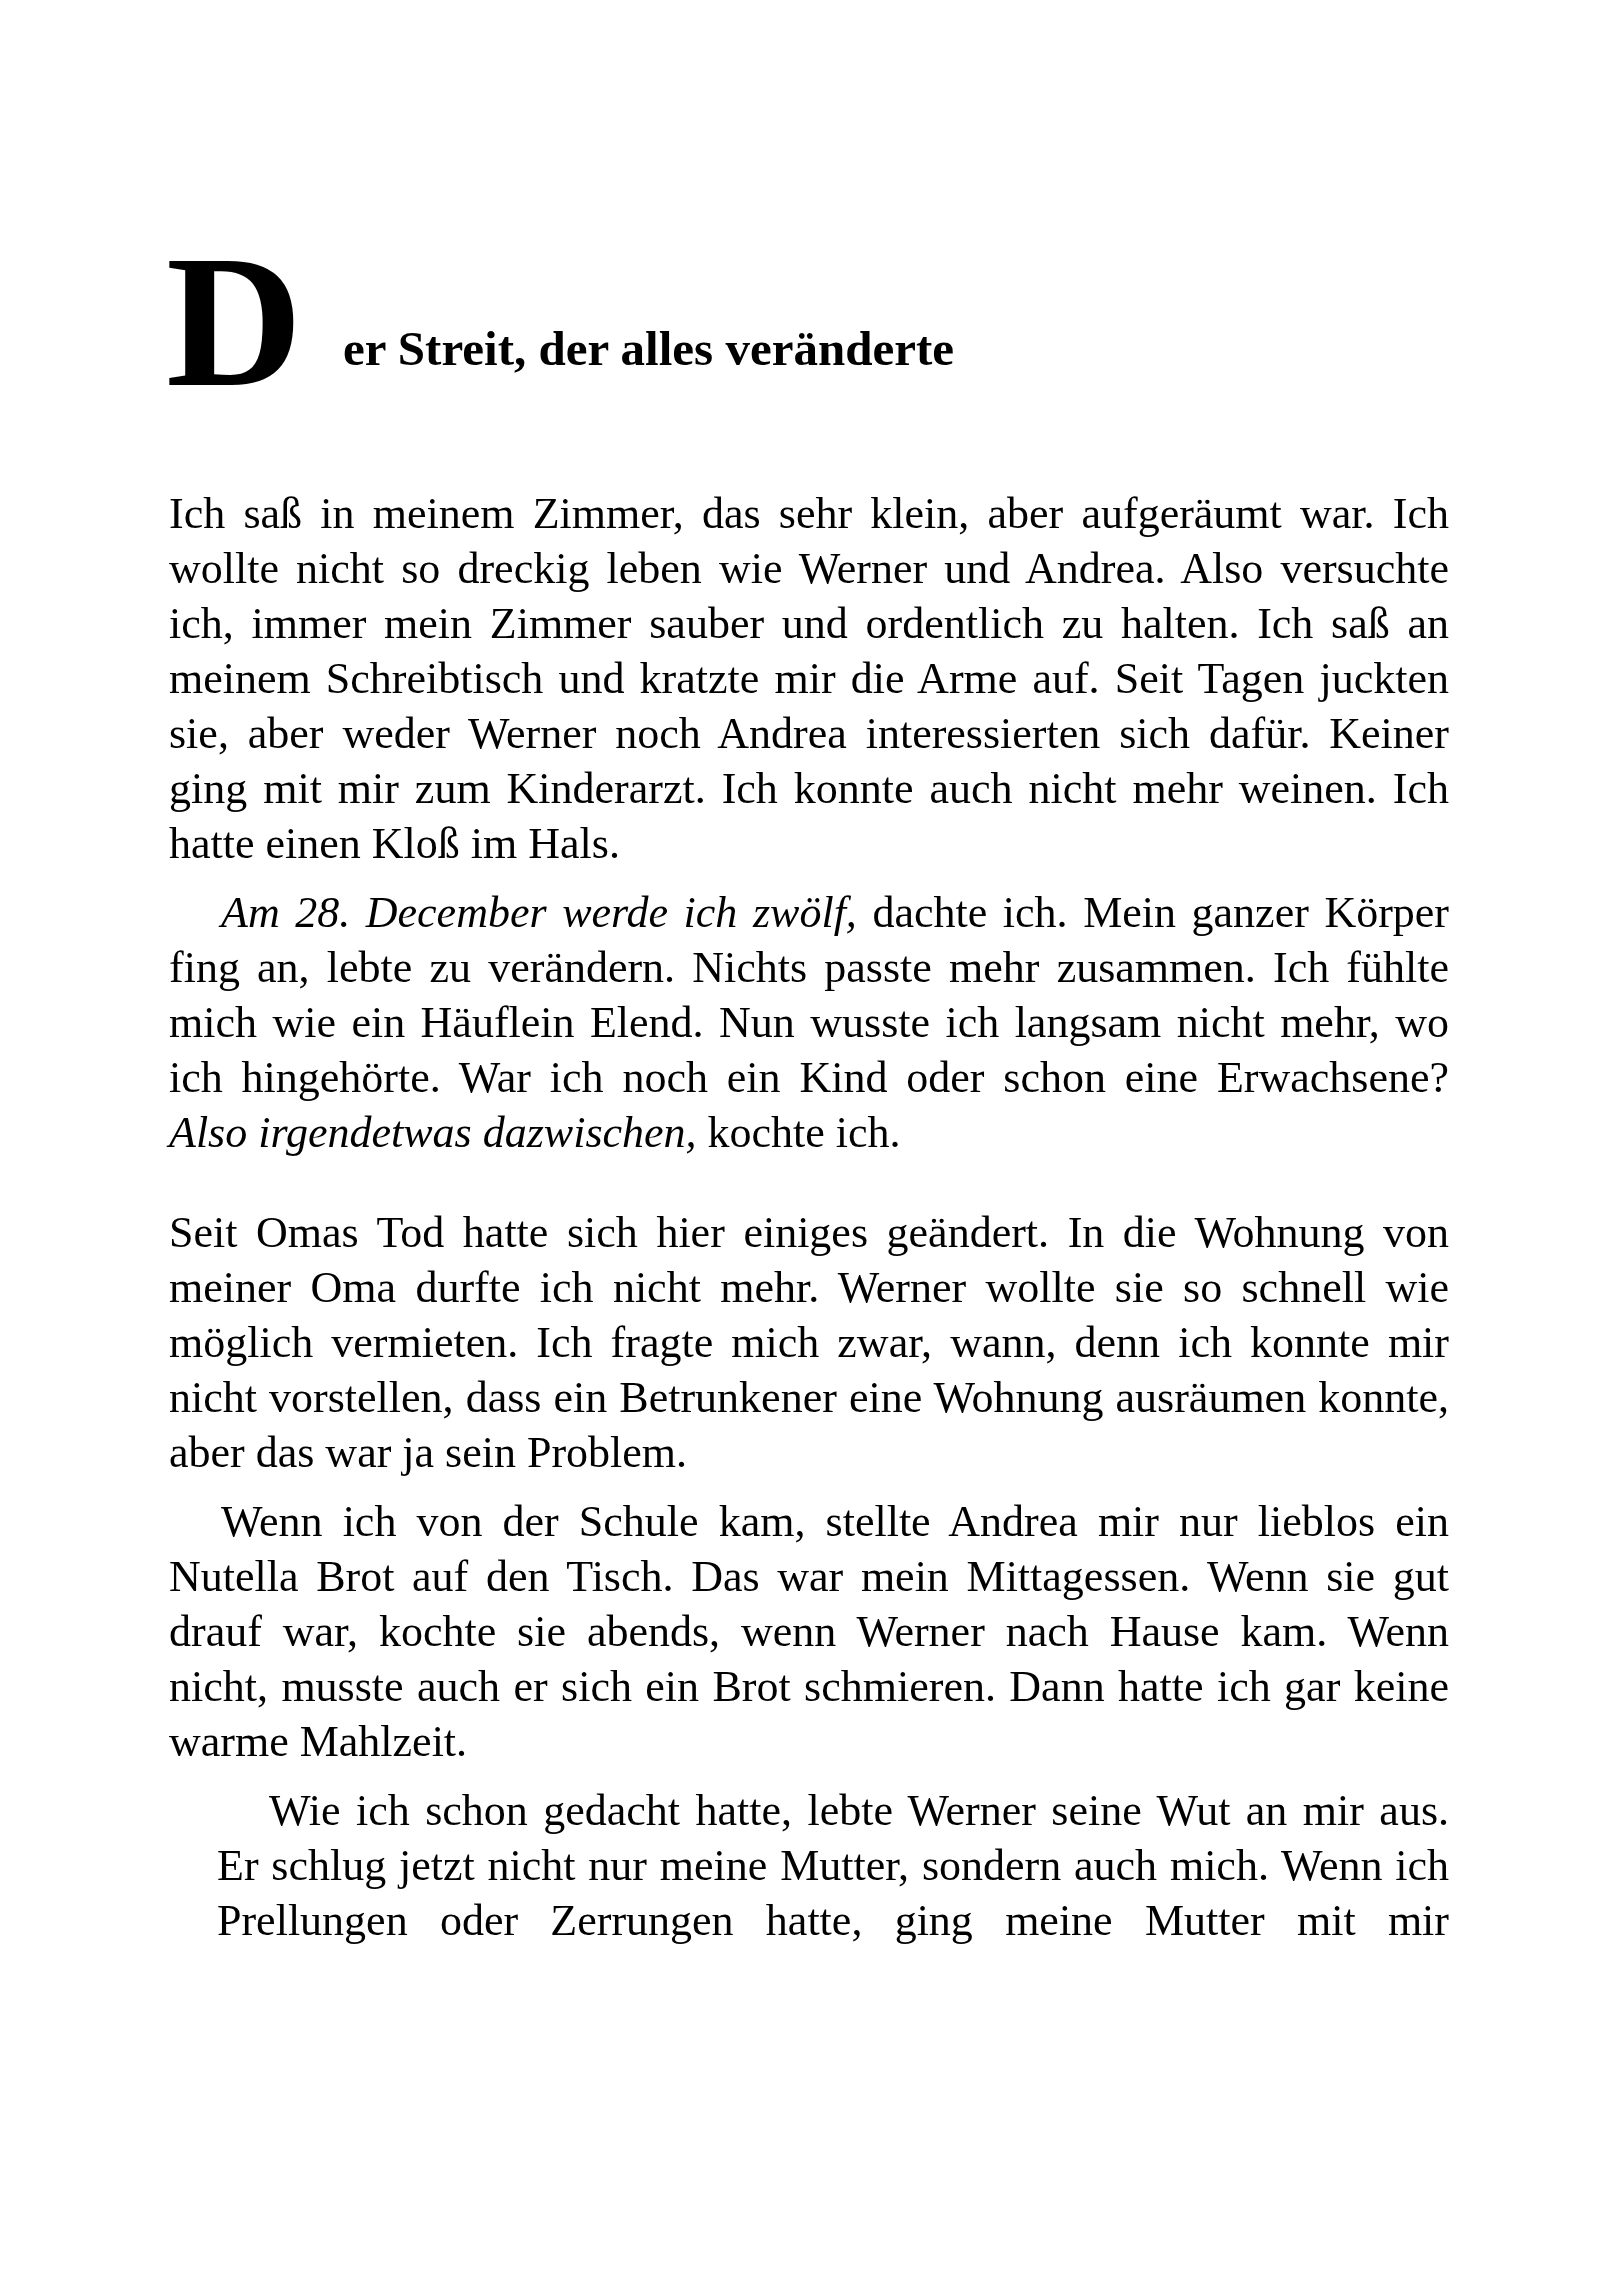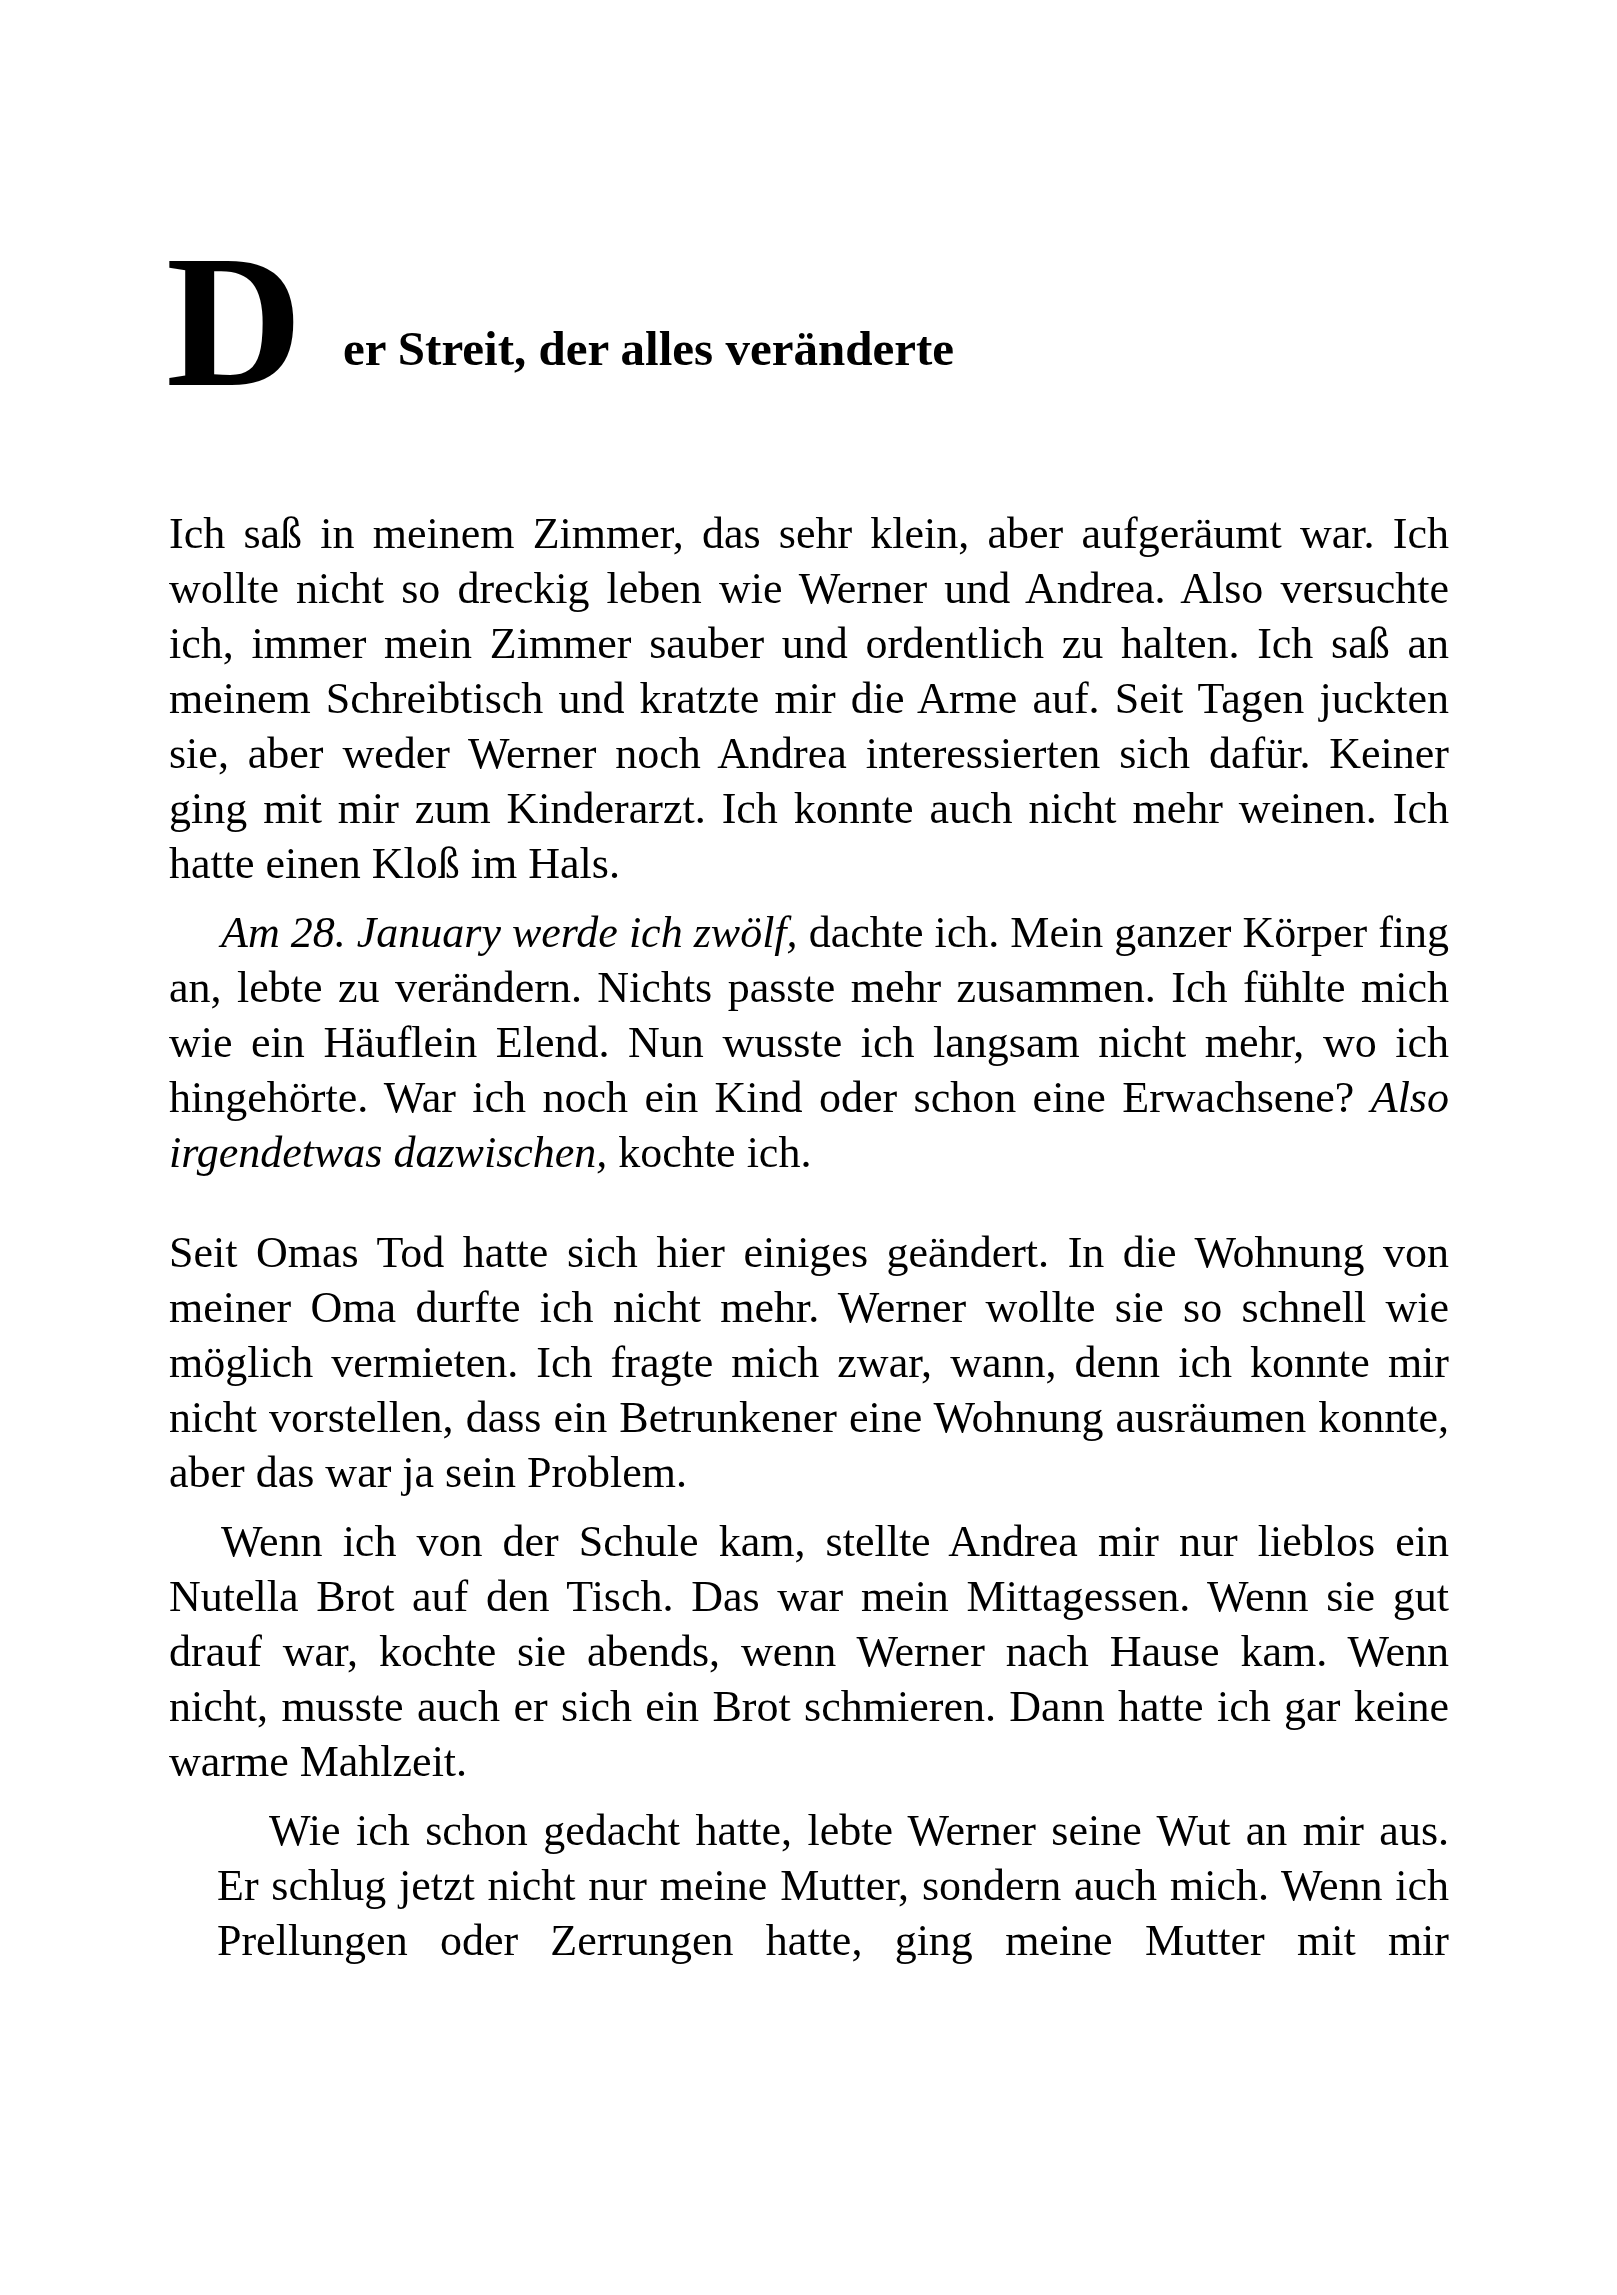--- a/index.html
+++ b/index.html
@@ -30,21 +30,21 @@
     left: 343px;
     top: 324px;
     font-size: 49px;
     line-height: 1;
     font-weight: bold;
     white-space: nowrap;
   }
   .body-text {
     position: absolute;
     left: 169px;
-    top: 506px;
+    top: 486px;
     width: 1280px;
     font-size: 44px;
     line-height: 55px;
     text-align: justify;
   }
   .para {
     margin: 0 0 14px 0;
     padding: 0;
   }
   .para.indent { text-indent: 52px; }
@@ -53,19 +53,19 @@
   .para em { font-style: italic; }
 </style>
 </head>
 <body>
 
 <div class="page">
   <span class="dropcap">D</span>
   <span class="title-rest">er Streit, der alles veränderte</span>
   <div class="body-text">
       <p class="para"><span>Ich saß in meinem Zimmer, das sehr klein, aber aufgeräumt war. Ich wollte nicht so dreckig leben wie Werner und Andrea. Also versuchte ich, immer mein Zimmer sauber und ordentlich zu halten. Ich saß an meinem Schreibtisch und kratzte mir die Arme auf. Seit Tagen juckten sie, aber weder Werner noch Andrea interessierten sich dafür. Keiner ging mit mir zum Kinderarzt. Ich konnte auch nicht mehr weinen. Ich hatte einen Kloß im Hals.</span></p>
-      <p class="para indent"><em>Am 28. January werde ich zwölf,</em><span> dachte ich. Mein ganzer Körper fing an, lebte zu verändern. Nichts passte mehr zusammen. Ich fühlte mich wie ein Häuflein Elend. Nun wusste ich langsam nicht mehr, wo ich hingehörte. War ich noch ein Kind oder schon eine Erwachsene? </span><em>Also irgendetwas dazwischen,</em><span> kochte ich.</span></p>
+      <p class="para indent"><em>Am 28. December werde ich zwölf,</em><span> dachte ich. Mein ganzer Körper fing an, lebte zu verändern. Nichts passte mehr zusammen. Ich fühlte mich wie ein Häuflein Elend. Nun wusste ich langsam nicht mehr, wo ich hingehörte. War ich noch ein Kind oder schon eine Erwachsene? </span><em>Also irgendetwas dazwischen,</em><span> kochte ich.</span></p>
       <p class="para section-break"><span>Seit Omas Tod hatte sich hier einiges geändert. In die Wohnung von meiner Oma durfte ich nicht mehr. Werner wollte sie so schnell wie möglich vermieten. Ich fragte mich zwar, wann, denn ich konnte mir nicht vorstellen, dass ein Betrunkener eine Wohnung ausräumen konnte, aber das war ja sein Problem.</span></p>
       <p class="para indent"><span>Wenn ich von der Schule kam, stellte Andrea mir nur lieblos ein Nutella Brot auf den Tisch. Das war mein Mittagessen. Wenn sie gut drauf war, kochte sie abends, wenn Werner nach Hause kam. Wenn nicht, musste auch er sich ein Brot schmieren. Dann hatte ich gar keine warme Mahlzeit.</span></p>
       <p class="para indent justify-last"><span>Wie ich schon gedacht hatte, lebte Werner seine Wut an mir aus. Er schlug jetzt nicht nur meine Mutter, sondern auch mich. Wenn ich Prellungen oder Zerrungen hatte, ging meine Mutter mit mir</span></p>
     </div>
 </div>
 
 
 </body></html>

